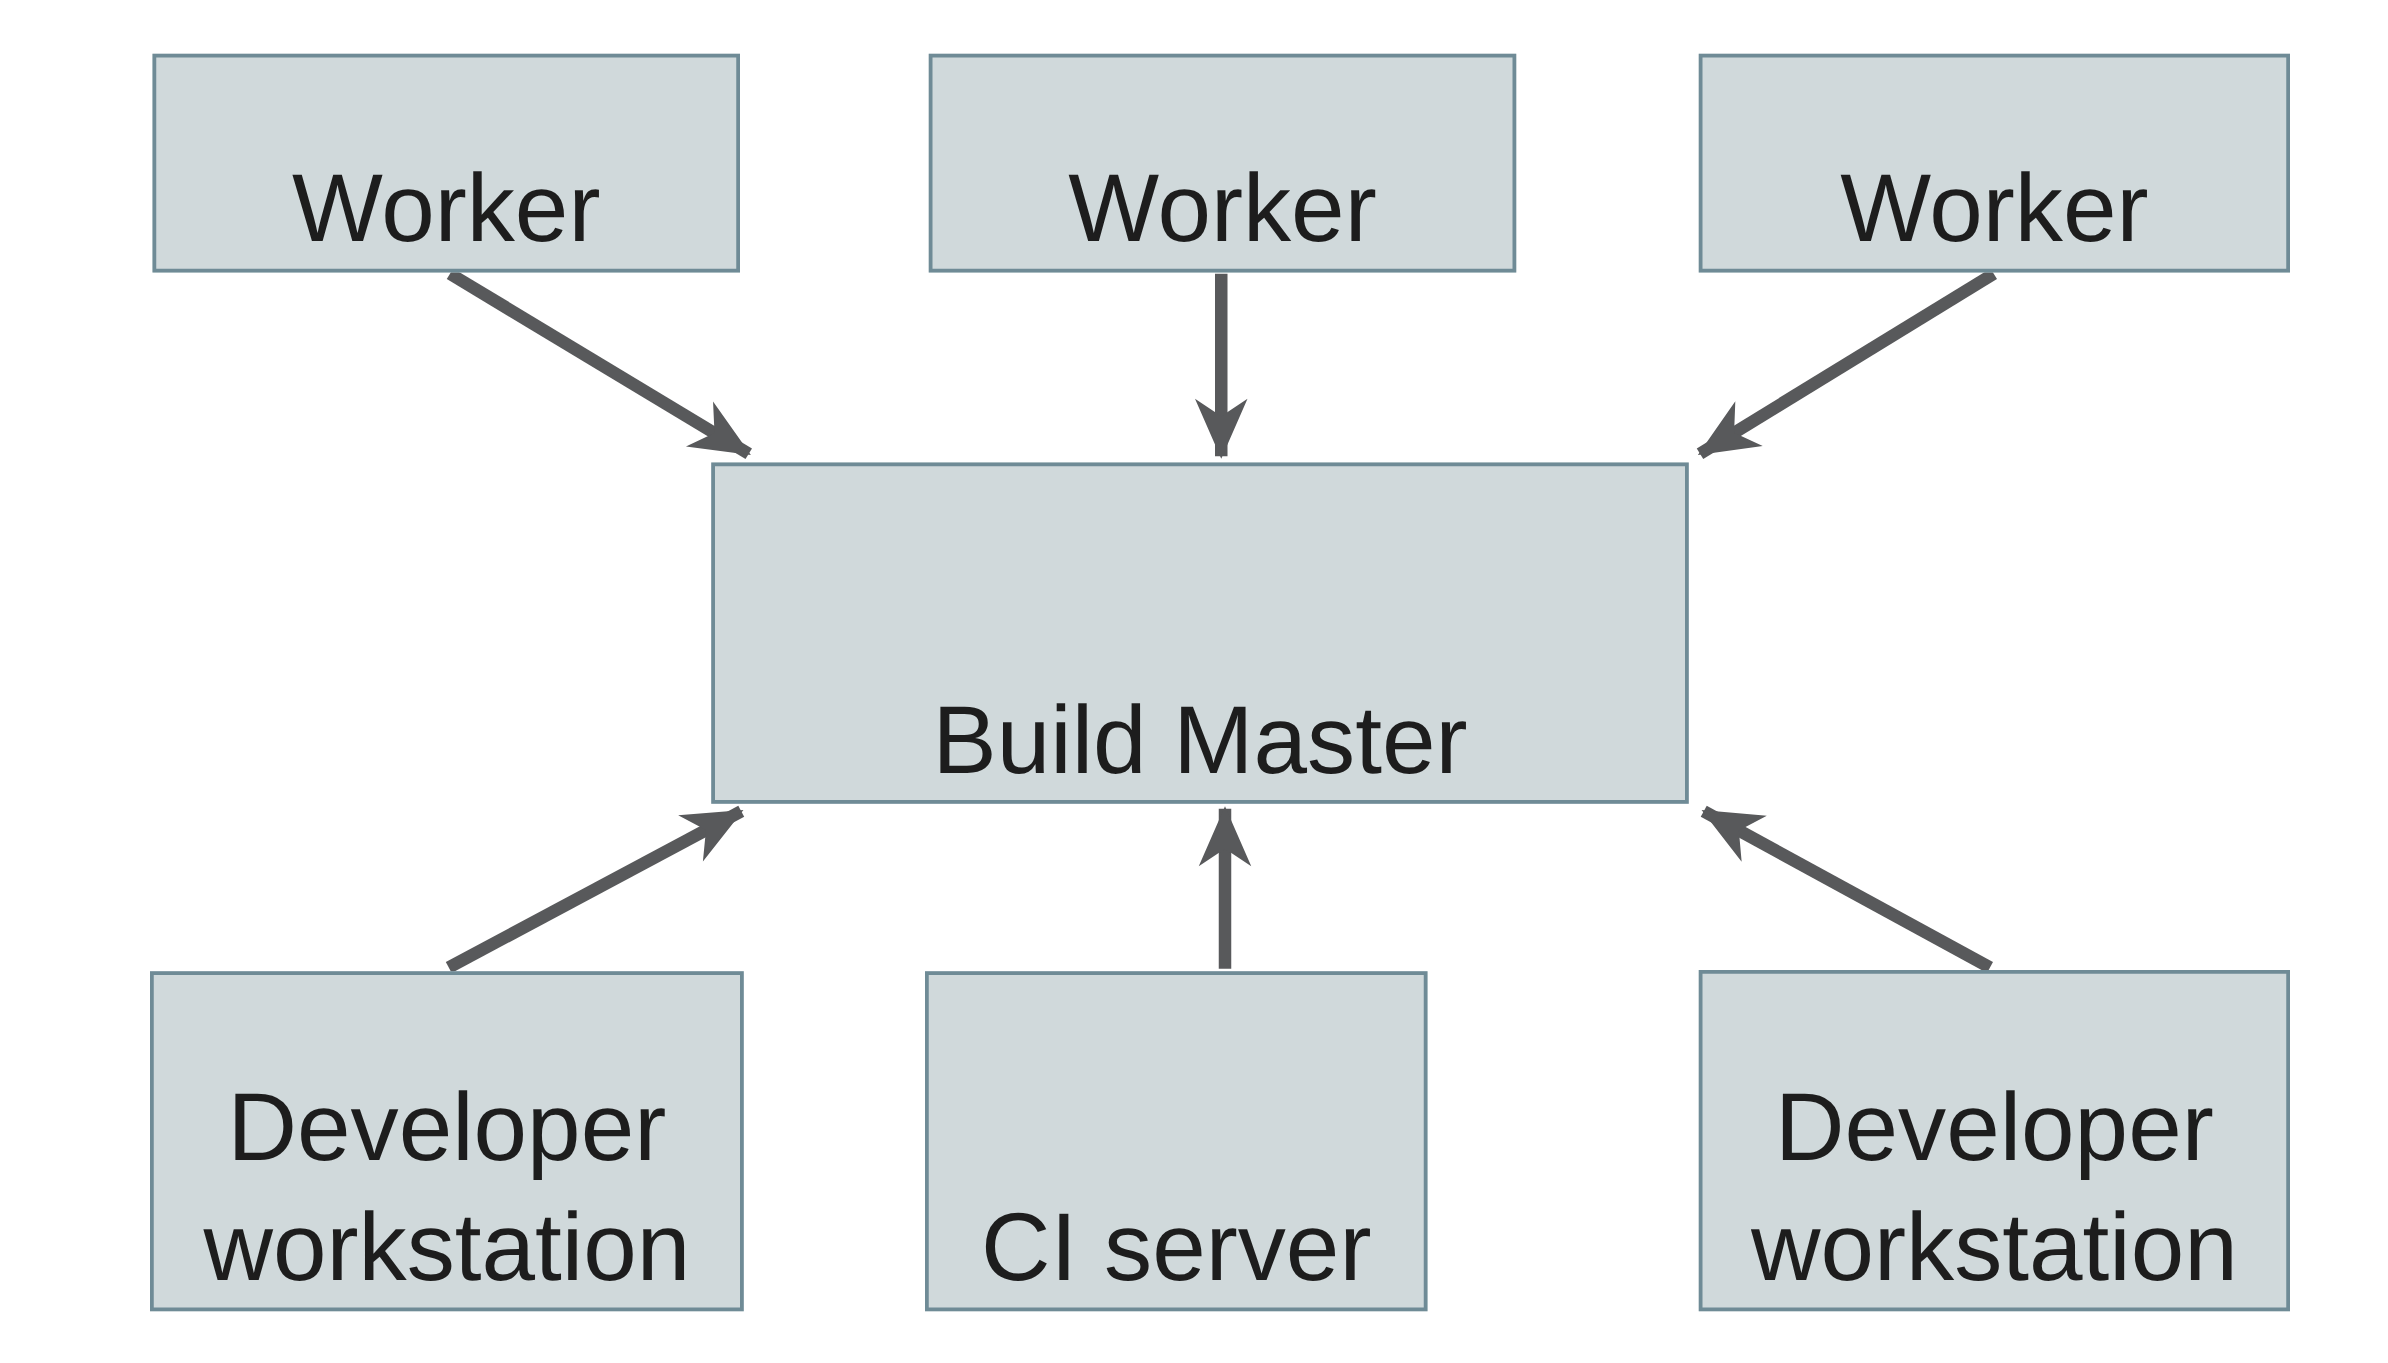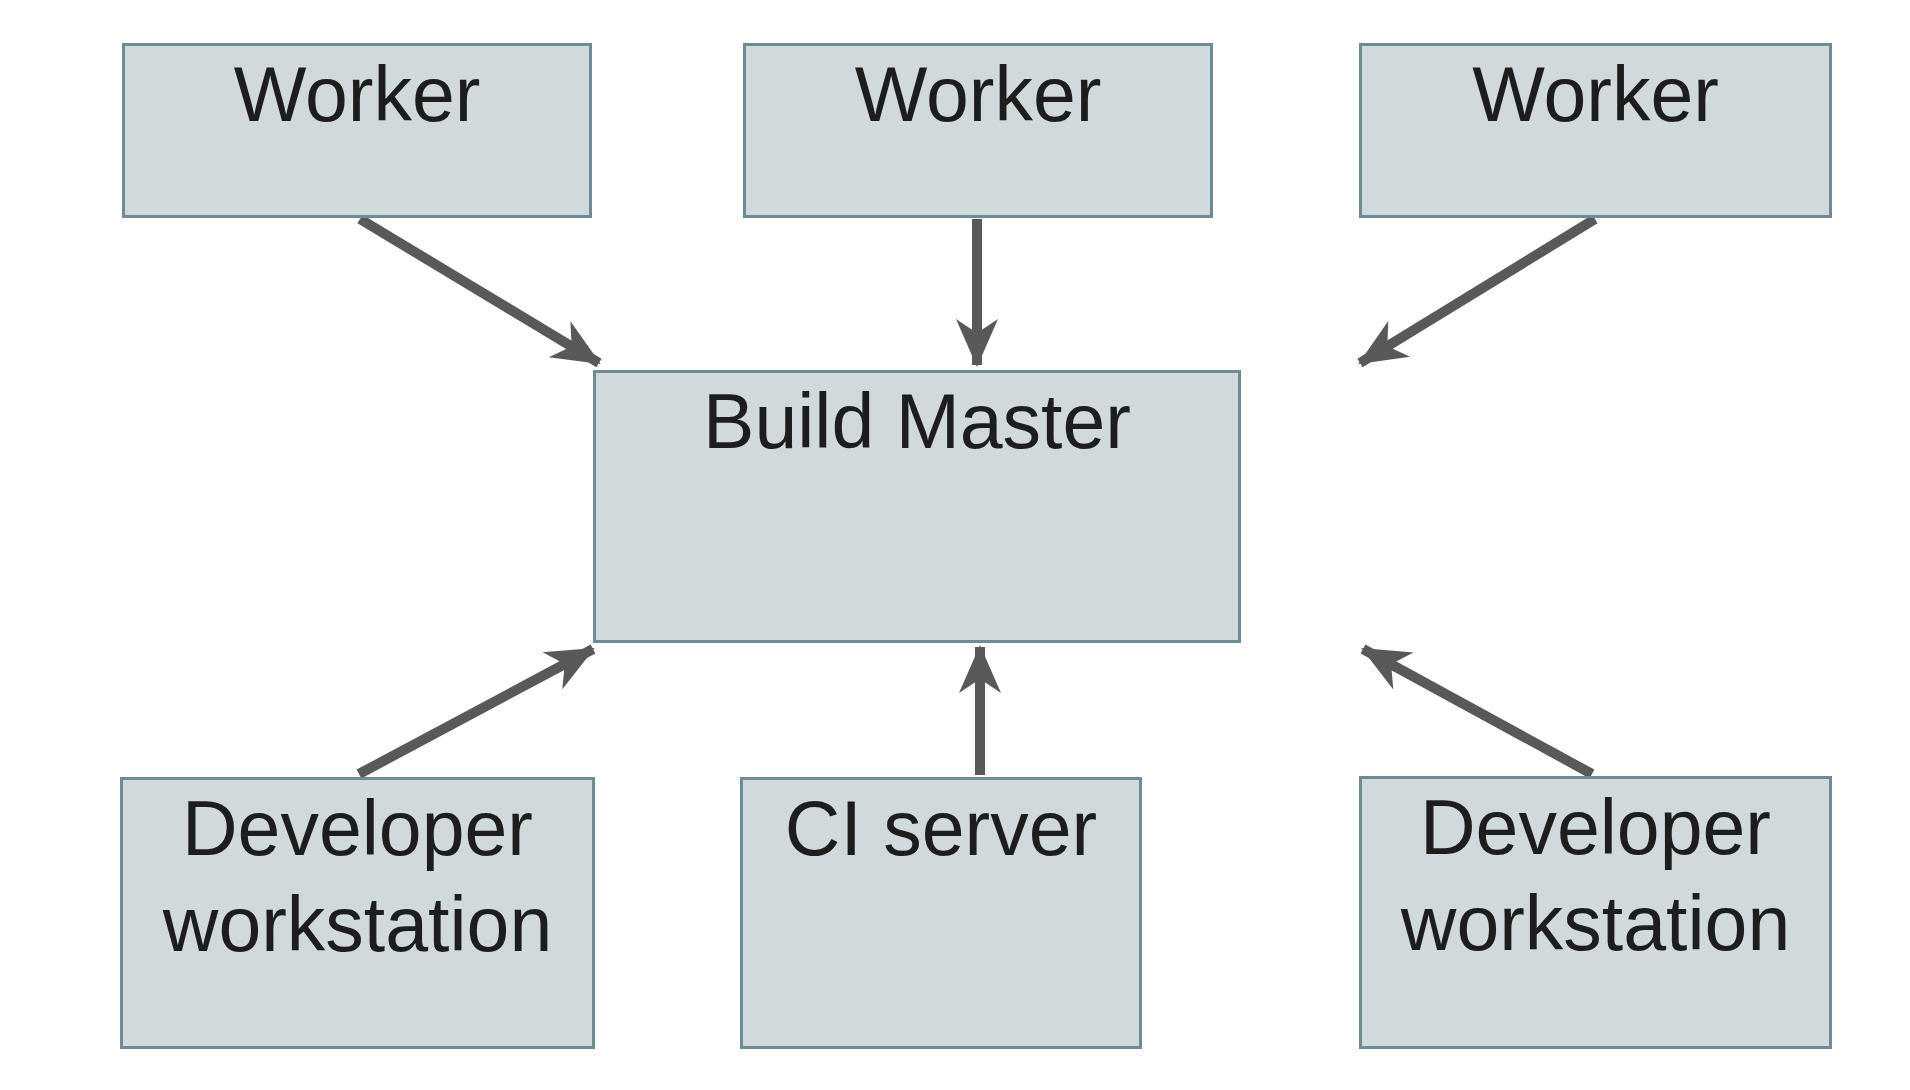--- a/index.html
+++ b/index.html
@@ -19,37 +19,37 @@
     width: 1910px;
     height: 1090px;
     background: var(--background_color);
     overflow: hidden;
   }
   .node {
     position: absolute;
     background: var(--node_fill_color);
     border: 3px solid var(--node_border_color);
     display: flex;
-    align-items: flex-start;
+    align-items: flex-end;
     justify-content: center;
     text-align: center;
     color: var(--text_color);
     font-size: 77px;
     line-height: 1.25;
     letter-spacing: 0px;
   }
   .node .label { padding: 0 18px; }
 
   
   .node-worker-1 { left: 122px; top: 43px;  width: 470px; height: 175px; }
   .node-worker-2 { left: 743px; top: 43px;  width: 470px; height: 175px; }
   .node-worker-3 { left: 1359px; top: 43px; width: 473px; height: 175px; }
 
   
-  .node-build-master { left: 593px; top: 370px; width: 648px; height: 273px; }
+  .node-build-master { left: 569px; top: 370px; width: 782px; height: 273px; }
 
   
   .node-dev-workstation-1 { left: 120px;  top: 777px; width: 475px; height: 272px; }
   .node-ci-server         { left: 740px;  top: 777px; width: 402px; height: 272px; }
   .node-dev-workstation-2 { left: 1359px; top: 776px; width: 473px; height: 273px; }
 
   .arrows-layer {
     position: absolute;
     left: 0; top: 0;
     width: 1910px;

